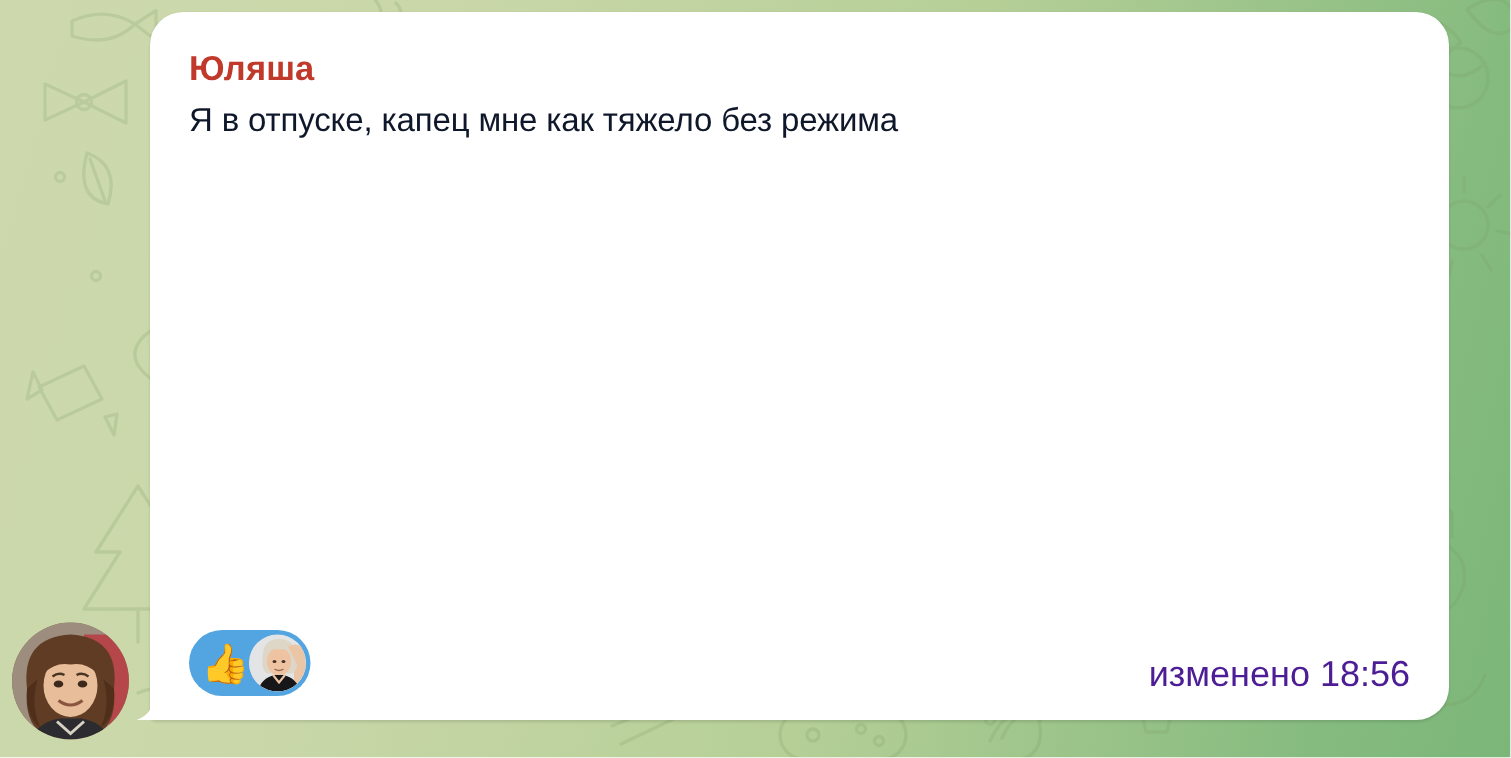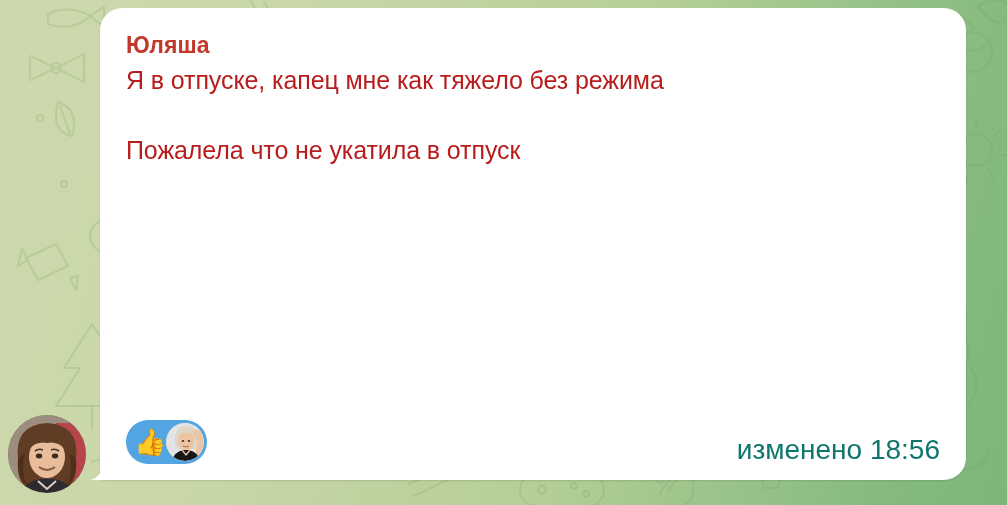--- a/index.html
+++ b/index.html
@@ -87,22 +87,22 @@
   #sender-name {
     color: #c0392b;
     font-size: 23px;
     font-weight: bold;
     line-height: 26px;
     margin: 0 0 4px 0;
     letter-spacing: 0.1px;
   }
 
   .msg-para {
-    color: #b91c1c;
-    font-size: 25px;
+    color: #0f172a;
+    font-size: 22px;
     line-height: 36px;
     margin: 0 0 34px 0;
     max-width: 790px;
     letter-spacing: -0.1px;
   }
   .msg-para:last-of-type { margin-bottom: 0; }
 
   
   #bubble-footer {
     position: absolute;
@@ -139,22 +139,22 @@
     overflow: hidden;
     background: #d9d9d9;
     flex: 0 0 auto;
   }
   #reactor-avatar svg { display:block; width:100%; height:100%; }
 
   #message-meta {
     position: absolute;
     right: 0;
     bottom: 2px;
-    color: #0f766e;
-    font-size: 28px;
+    color: #4c1d95;
+    font-size: 24px;
     line-height: 28px;
     white-space: nowrap;
   }
 </style>
 </head>
 <body>
 
 <div id="screen">
 
   <div id="doodles">
@@ -276,21 +276,20 @@
       <div id="bubble-tail">
         <svg width="18" height="22" viewBox="0 0 18 22" xmlns="http://www.w3.org/2000/svg">
           <path d="M18 0 L18 22 L0 22 Q12 18 14 0 Z" fill="#ffffff"></path>
         </svg>
       </div>
 
       <div id="bubble-inner">
         <div id="sender-name">Юляша</div>
 
         <p class="msg-para">Я в отпуске, капец мне как тяжело без режима</p>
-        <p class="msg-para">Пожалела что не укатила в отпуск</p>
       </div>
 
       <div id="bubble-footer">
 
         <div id="reaction-pill">
           <span id="reaction-emoji">👍</span>
           <span id="reactor-avatar">
             <svg viewBox="0 0 38 38" xmlns="http://www.w3.org/2000/svg">
               <defs>
                 <clipPath id="rvclip">

